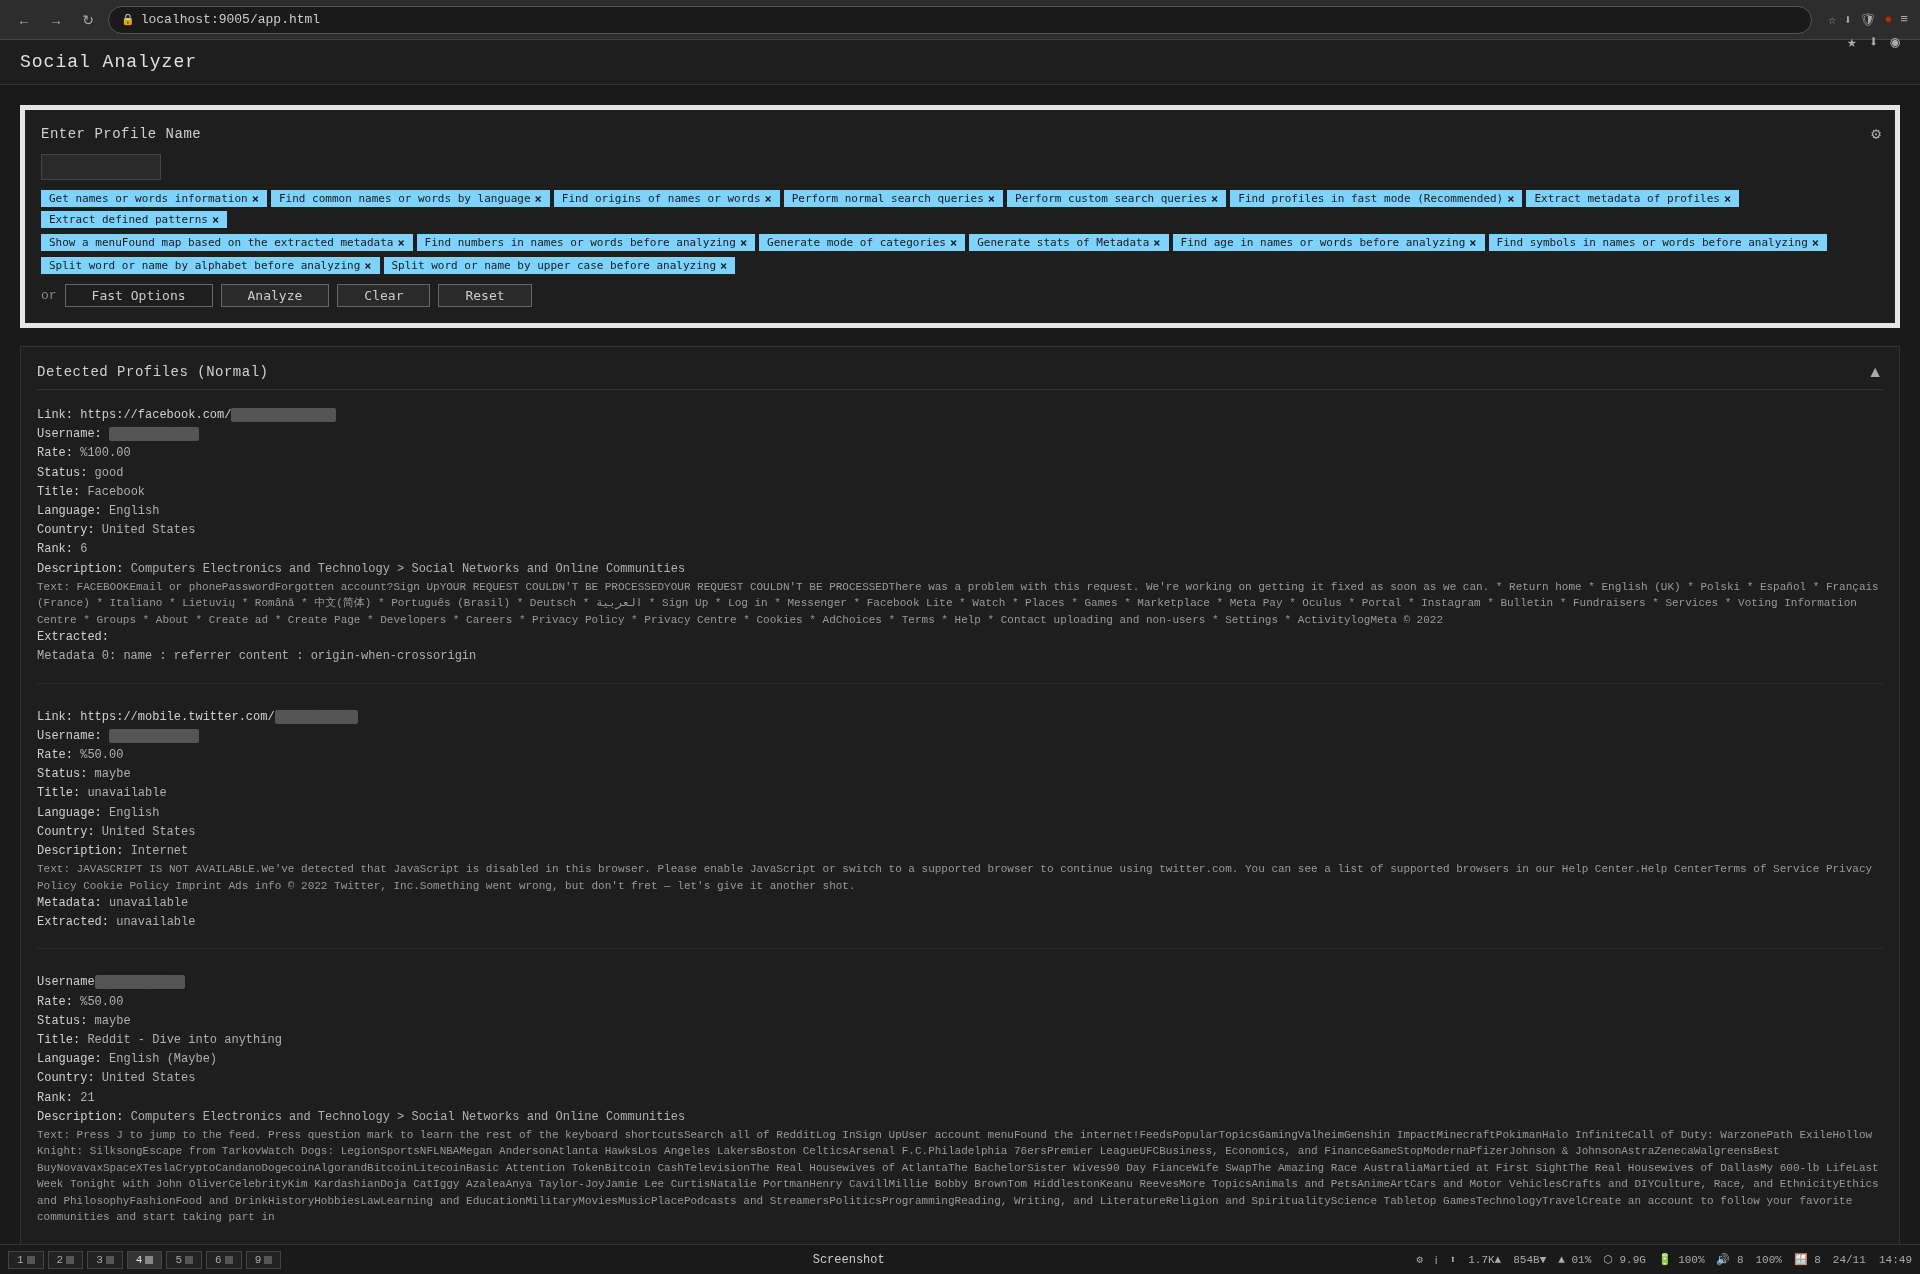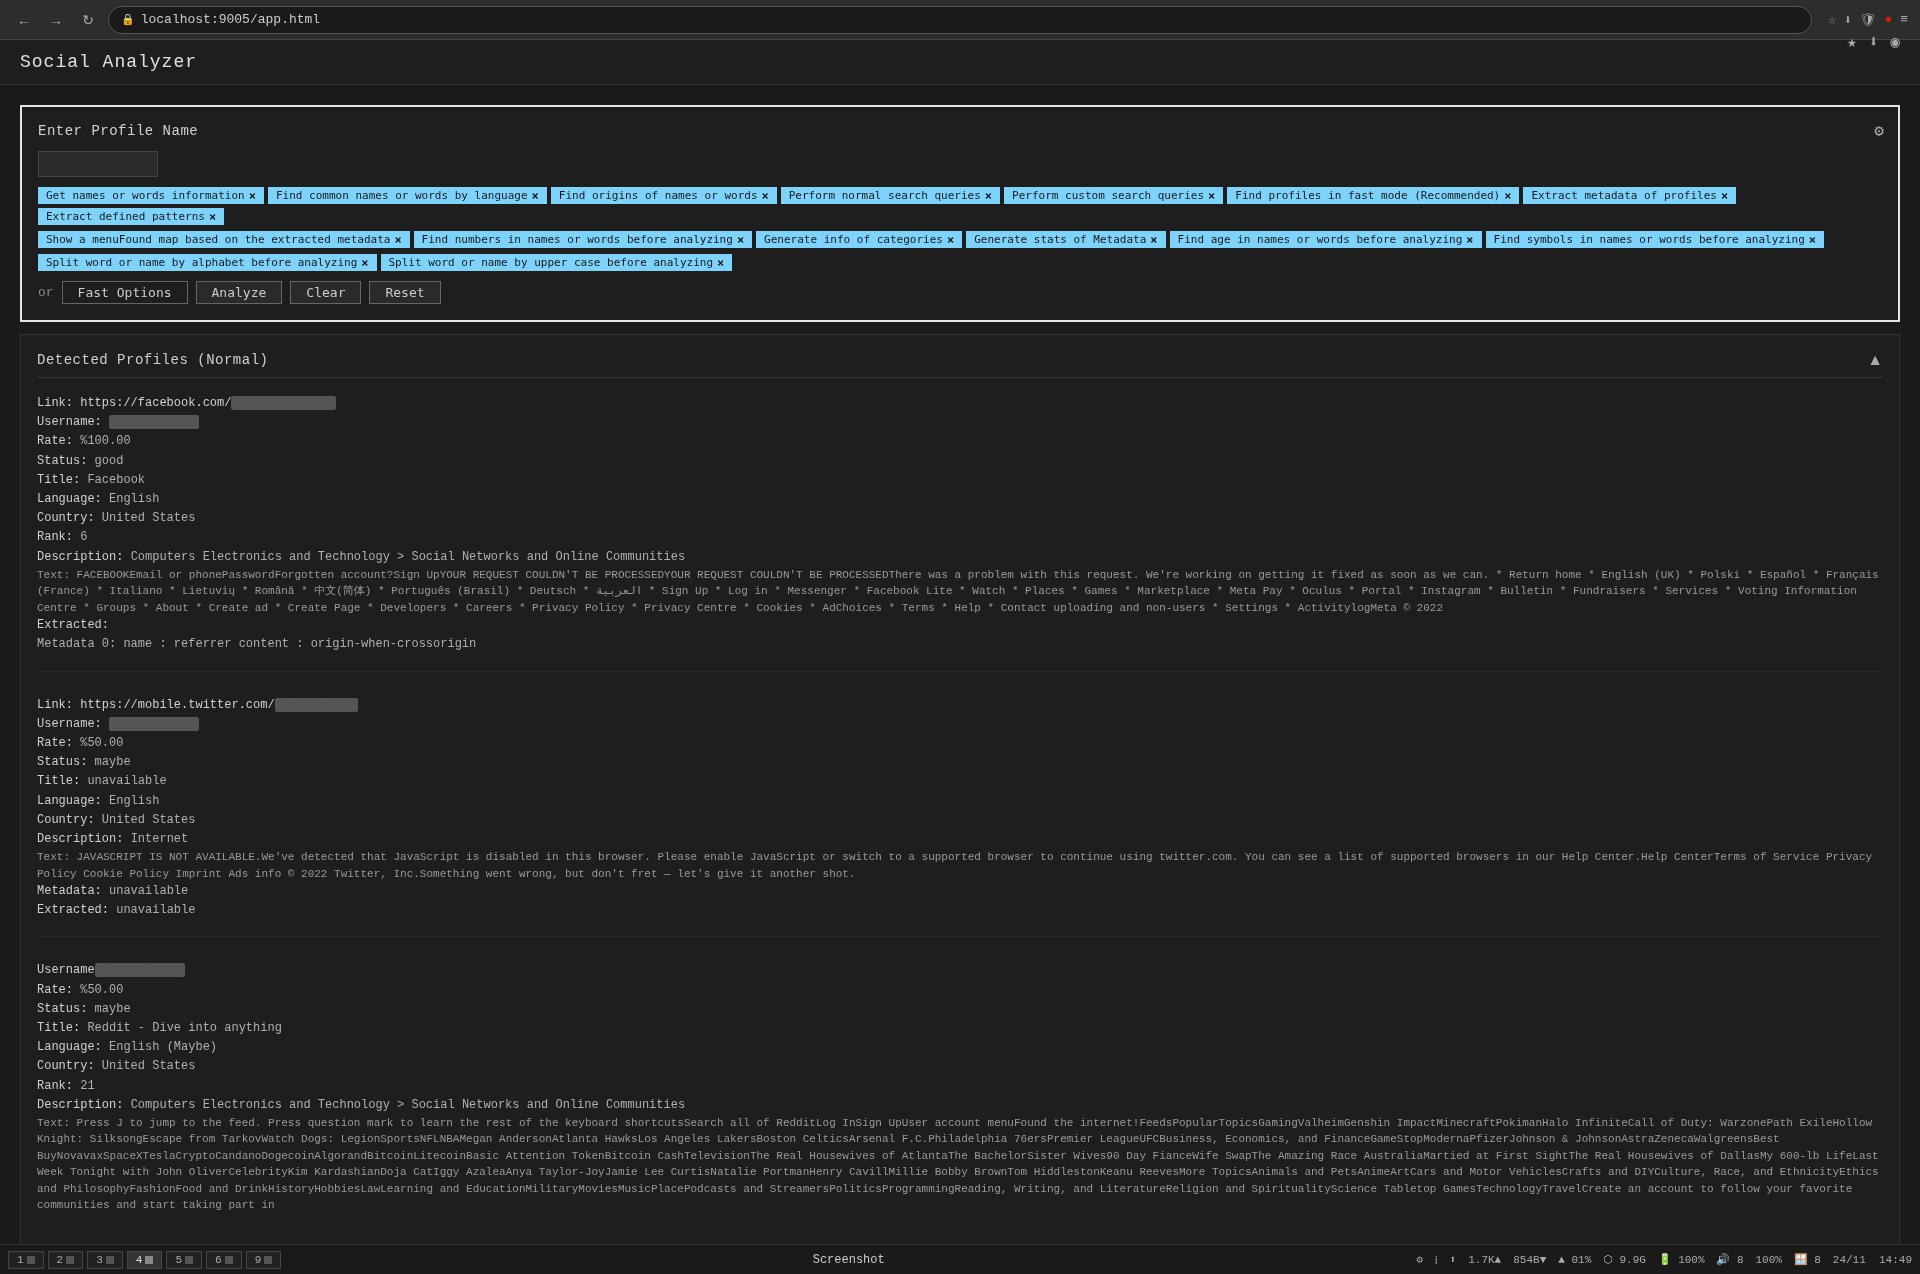--- a/index.html
+++ b/index.html
@@ -64,23 +64,23 @@
 
     
     .main-content {
       padding: 20px;
       background: #1a1a1a;
     }
 
     
     .profile-section {
       background: #1e1e1e;
-      border: 2px solid #e5e5e5;
+      border: 5px solid #e5e5e5;
       padding: 16px;
-      margin-bottom: 12px;
+      margin-bottom: 18px;
     }
     .section-label {
       font-size: 14px;
       color: #d0d0d0;
       margin-bottom: 12px;
       letter-spacing: 0.5px;
     }
     .profile-input-row {
       display: flex;
       gap: 8px;
@@ -127,21 +127,21 @@
 
     
     .buttons-row {
       display: flex;
       align-items: center;
       gap: 8px;
       margin-top: 10px;
     }
     .btn-or { color: #888; font-size: 13px; }
     .btn {
-      padding: 3px 15px;
+      padding: 3px 26px;
       border: 1px solid #666;
       background: #2a2a2a;
       color: #ccc;
       cursor: pointer;
       font-family: monospace;
       font-size: 13px;
     }
     .btn-fast-options { background: #1e1e1e; }
 
     
@@ -309,21 +309,21 @@
     <div class="tags-container">
       <div class="tag">
         <span>Show a menuFound map based on the extracted metadata</span>
         <span class="tag-close">×</span>
       </div>
       <div class="tag">
         <span>Find numbers in names or words before analyzing</span>
         <span class="tag-close">×</span>
       </div>
       <div class="tag">
-        <span>Generate info of categories</span>
+        <span>Generate mode of categories</span>
         <span class="tag-close">×</span>
       </div>
       <div class="tag">
         <span>Generate stats of Metadata</span>
         <span class="tag-close">×</span>
       </div>
       <div class="tag">
         <span>Find age in names or words before analyzing</span>
         <span class="tag-close">×</span>
       </div>

